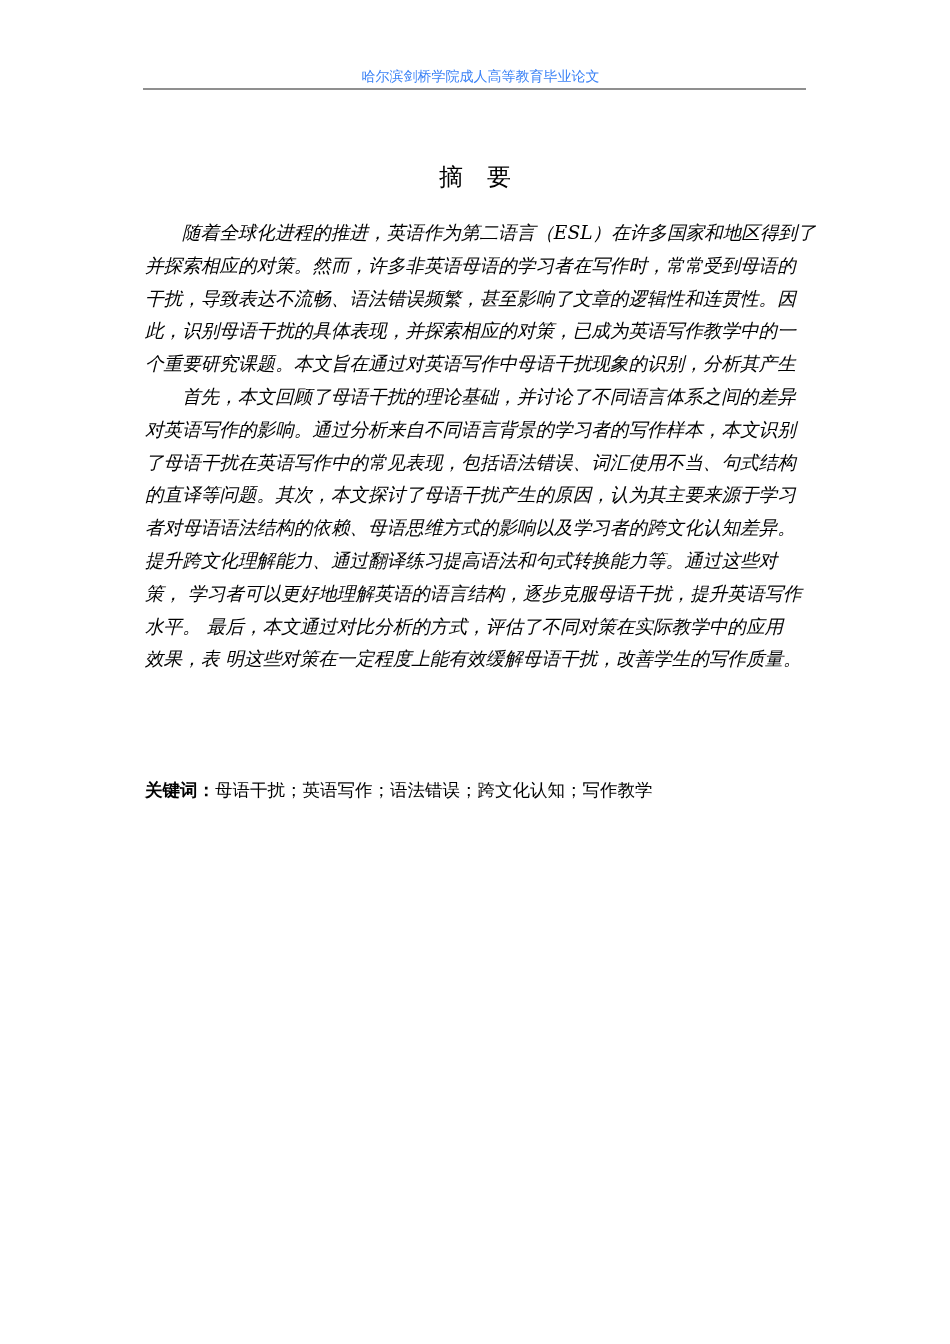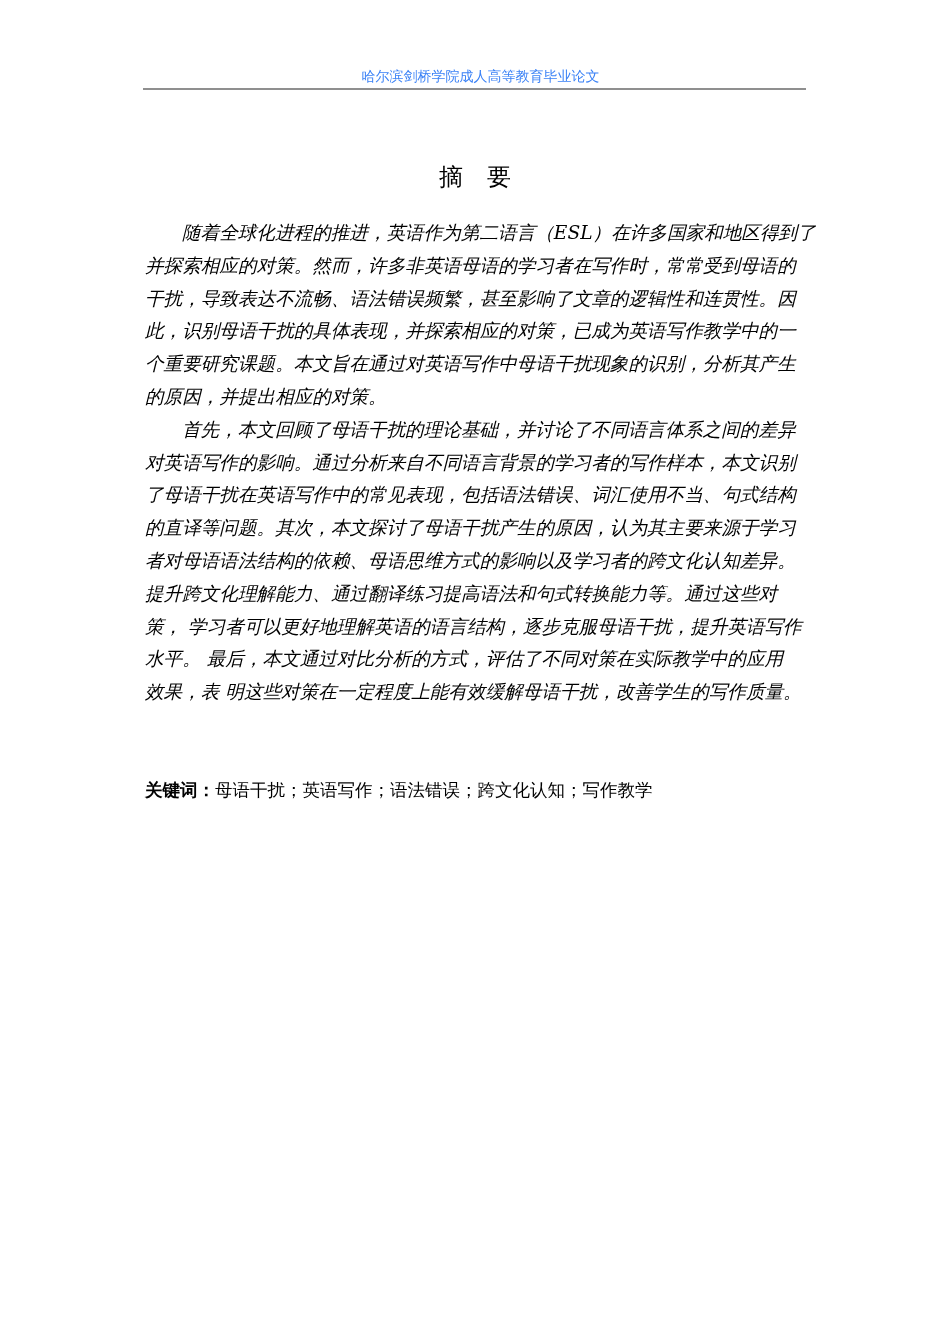--- a/index.html
+++ b/index.html
@@ -98,21 +98,20 @@
   <span>摘</span><span class="gap"></span><span>要</span>
 </div>
 
 <div class="body-text">
 
   <span class="line indent">随着全球化进程的推进，英语作为第二语言（ESL）在许多国家和地区得到了</span>
   <span class="line">并探索相应的对策。然而，许多非英语母语的学习者在写作时，常常受到母语的</span>
   <span class="line">干扰，导致表达不流畅、语法错误频繁，甚至影响了文章的逻辑性和连贯性。因</span>
   <span class="line">此，识别母语干扰的具体表现，并探索相应的对策，已成为英语写作教学中的一</span>
   <span class="line">个重要研究课题。本文旨在通过对英语写作中母语干扰现象的识别，分析其产生</span>
-  <span class="line">的原因，并提出相应的对策。</span>
 
   <span class="line indent">首先，本文回顾了母语干扰的理论基础，并讨论了不同语言体系之间的差异</span>
   <span class="line">对英语写作的影响。通过分析来自不同语言背景的学习者的写作样本，本文识别</span>
   <span class="line">了母语干扰在英语写作中的常见表现，包括语法错误、词汇使用不当、句式结构</span>
   <span class="line">的直译等问题。其次，本文探讨了母语干扰产生的原因，认为其主要来源于学习</span>
   <span class="line">者对母语语法结构的依赖、母语思维方式的影响以及学习者的跨文化认知差异。</span>
 
   <span class="line">提升跨文化理解能力、通过翻译练习提高语法和句式转换能力等。通过这些对</span>
   <span class="line">策，  学习者可以更好地理解英语的语言结构，逐步克服母语干扰，提升英语写作</span>
   <span class="line">水平。 最后，本文通过对比分析的方式，评估了不同对策在实际教学中的应用</span>

